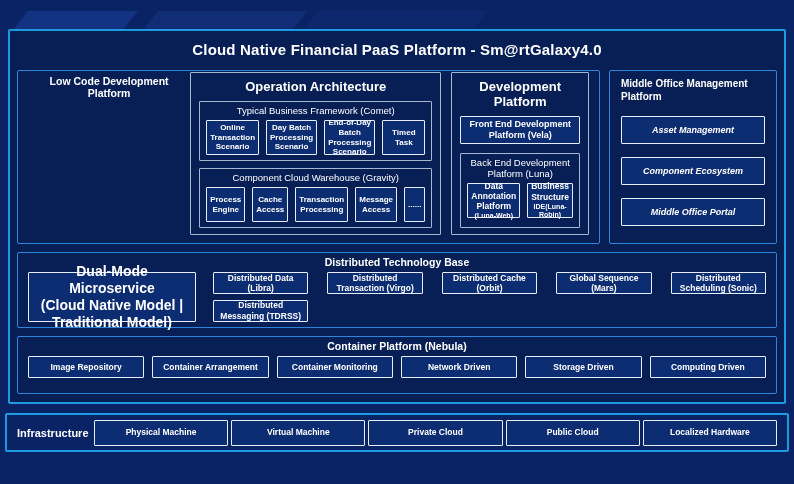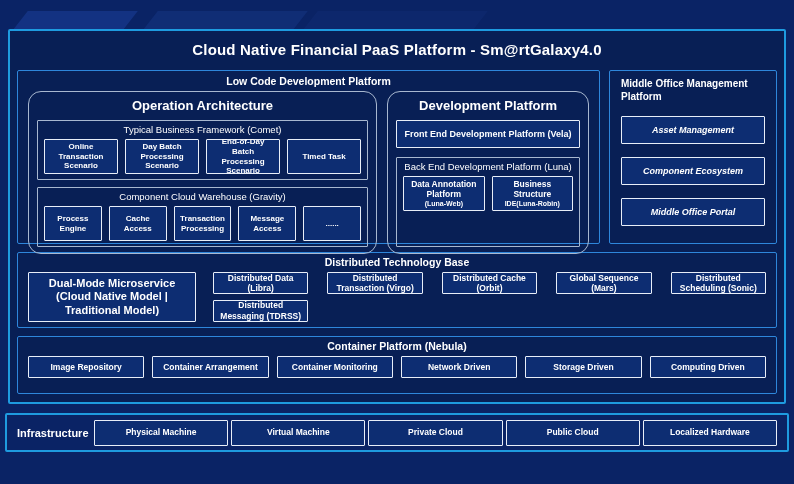--- a/index.html
+++ b/index.html
@@ -28,23 +28,23 @@
     text-align:center;font-size:15px;font-weight:bold;
     margin:10px 0 12px;letter-spacing:.2px;
   }
   .top-row{display:flex;gap:9px;height:174px;}
   .section{
     border:1px solid var(--section-border);border-radius:2px;
     background:var(--panel);
   }
   .section-label{text-align:center;font-size:10.5px;font-weight:bold;margin:3px 0 4px;}
 
-  .lowcode{flex:1;display:flex;flex-direction:column;padding:1px 10px 8px;}
+  .lowcode{flex:1;display:flex;flex-direction:row;padding:1px 10px 8px;}
   .lc-row{display:flex;gap:10px;flex:1;}
-  .group{border:1px solid var(--group-border);border-radius:13px;padding:0 8px 6px;display:flex;flex-direction:column;}
+  .group{border:1px solid var(--group-border);border-radius:1px;padding:0 8px 6px;display:flex;flex-direction:column;}
   .op-arch{flex:1.8;}
   .dev{flex:1;}
   .group-title{text-align:center;font-size:13px;font-weight:bold;margin:6px 0 7px;}
   .subgroup{border:1px solid var(--group-border);border-radius:1px;padding:0 6px 5px;}
   .sub-label{text-align:center;font-size:9.5px;font-weight:normal;margin:3px 0 4px;}
   .leaf{
     border:1px solid var(--leaf-border);border-radius:1px;background:var(--leaf-fill);
     display:flex;align-items:center;justify-content:center;flex-direction:column;
     text-align:center;font-size:8px;font-weight:bold;line-height:1.2;padding:2px 3px;
   }
@@ -55,21 +55,21 @@
   .backend{flex:1;}
   .backend .leaf{flex:1;height:35px;font-size:8.5px;}
   .leaf-code{font-size:7px;font-weight:bold;margin-top:1px;}
 
   .middle-office{width:168px;padding:6px 11px;}
   .mo-label{font-size:10px;font-weight:bold;line-height:1.3;text-align:left;}
   .mo-leaf{height:28px;margin-top:13px;font-size:9px;font-style:italic;}
 
   .distributed{margin-top:8px;height:76px;padding:0 10px 6px;}
   .dist-row{display:flex;gap:17px;}
-  .dual-leaf{width:168px;height:50px;font-size:11px;padding:2px 9px;}
+  .dual-leaf{width:168px;height:50px;font-size:14px;padding:2px 9px;}
   .dual-leaf span{display:block;}
   .dist-grid{flex:1;display:grid;grid-template-columns:repeat(5,1fr);column-gap:19px;row-gap:5px;}
   .dist-grid .leaf{height:22px;font-size:8.5px;}
 
   .container-platform{margin-top:8px;height:58px;padding:0 10px 8px;}
   .cp-row{display:flex;gap:8px;}
   .cp-row .leaf{flex:1;height:22px;font-size:8.5px;}
 
   .infrastructure{
     position:absolute;left:5px;top:413px;width:784px;height:39px;

